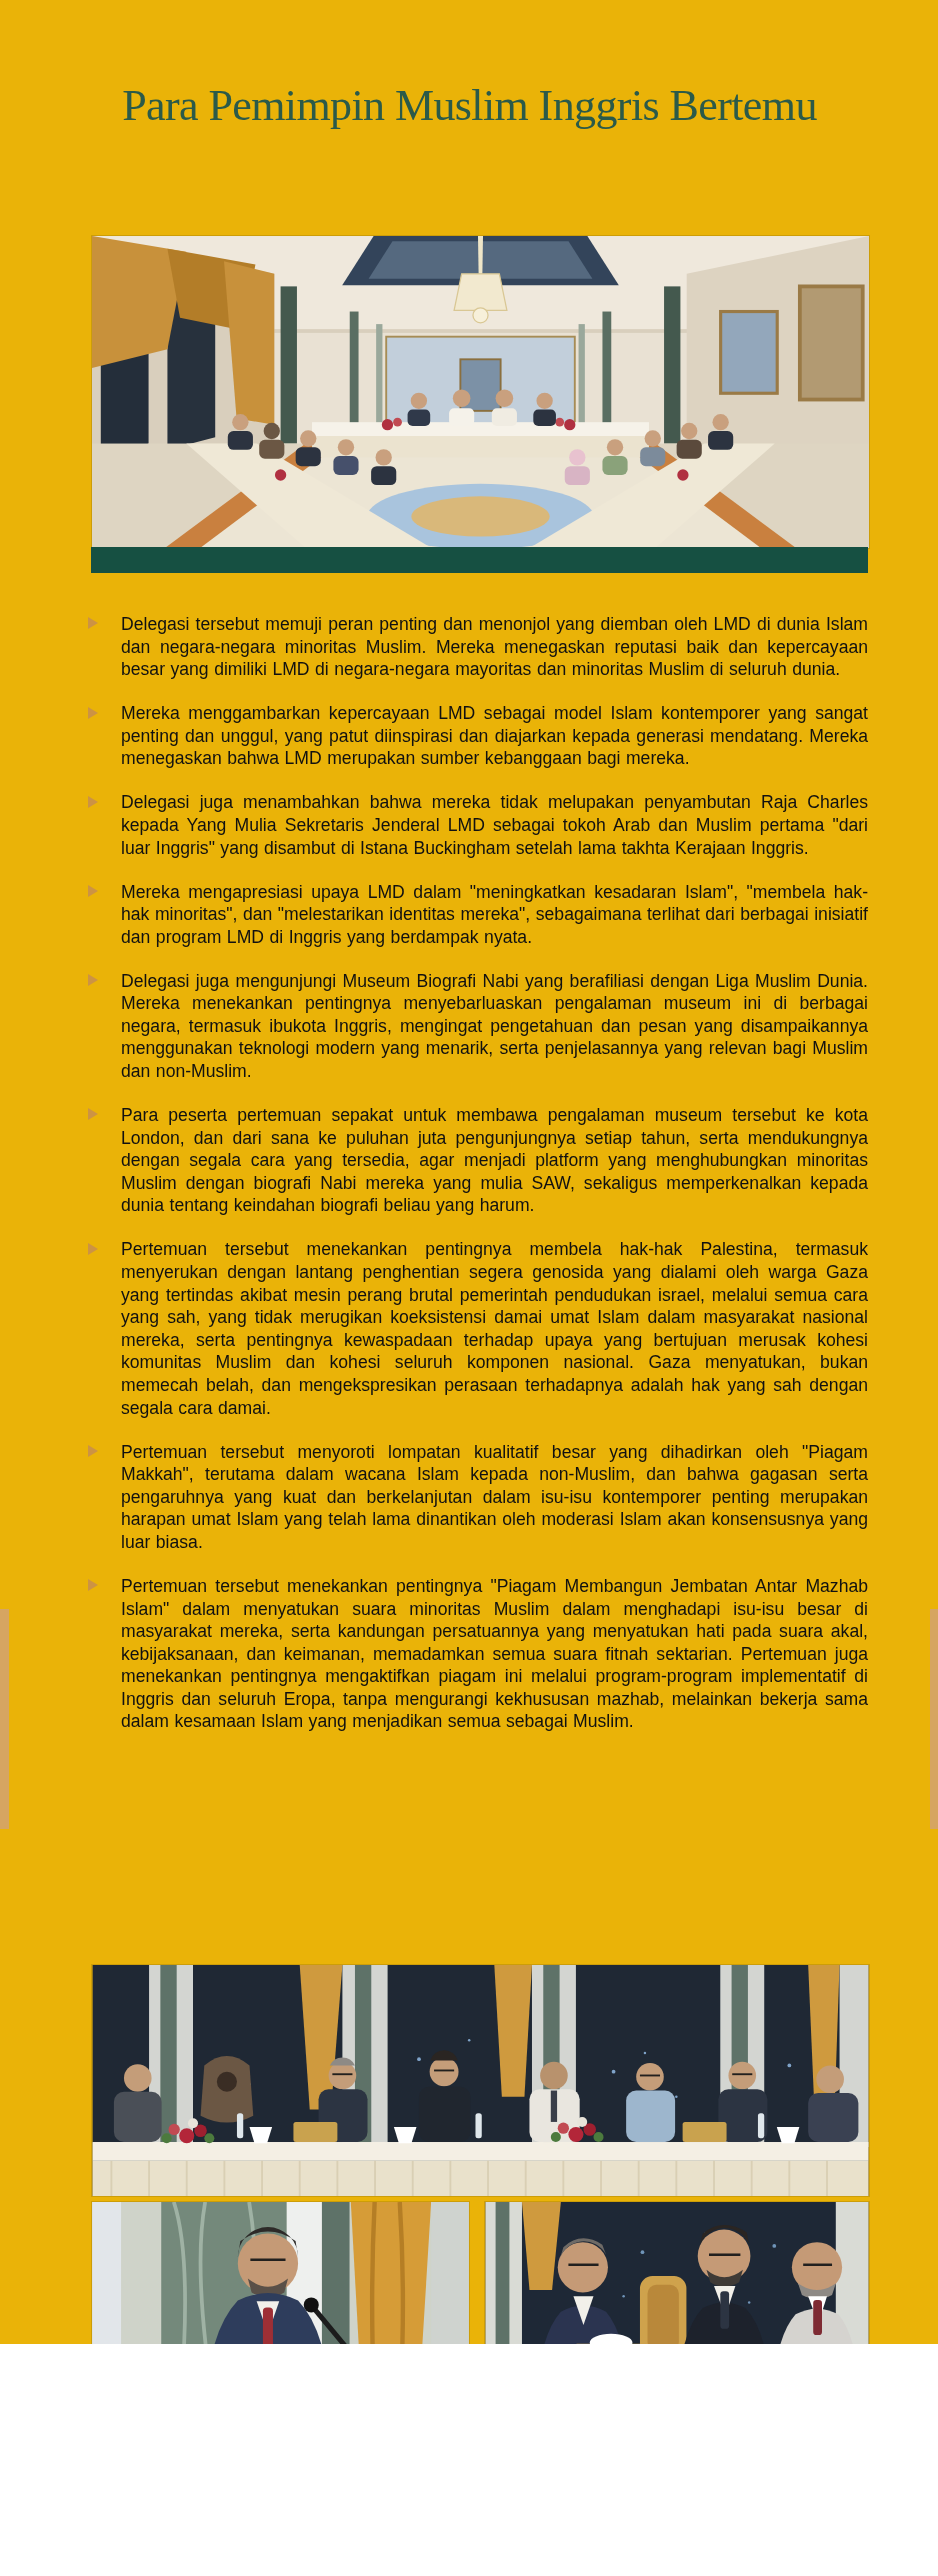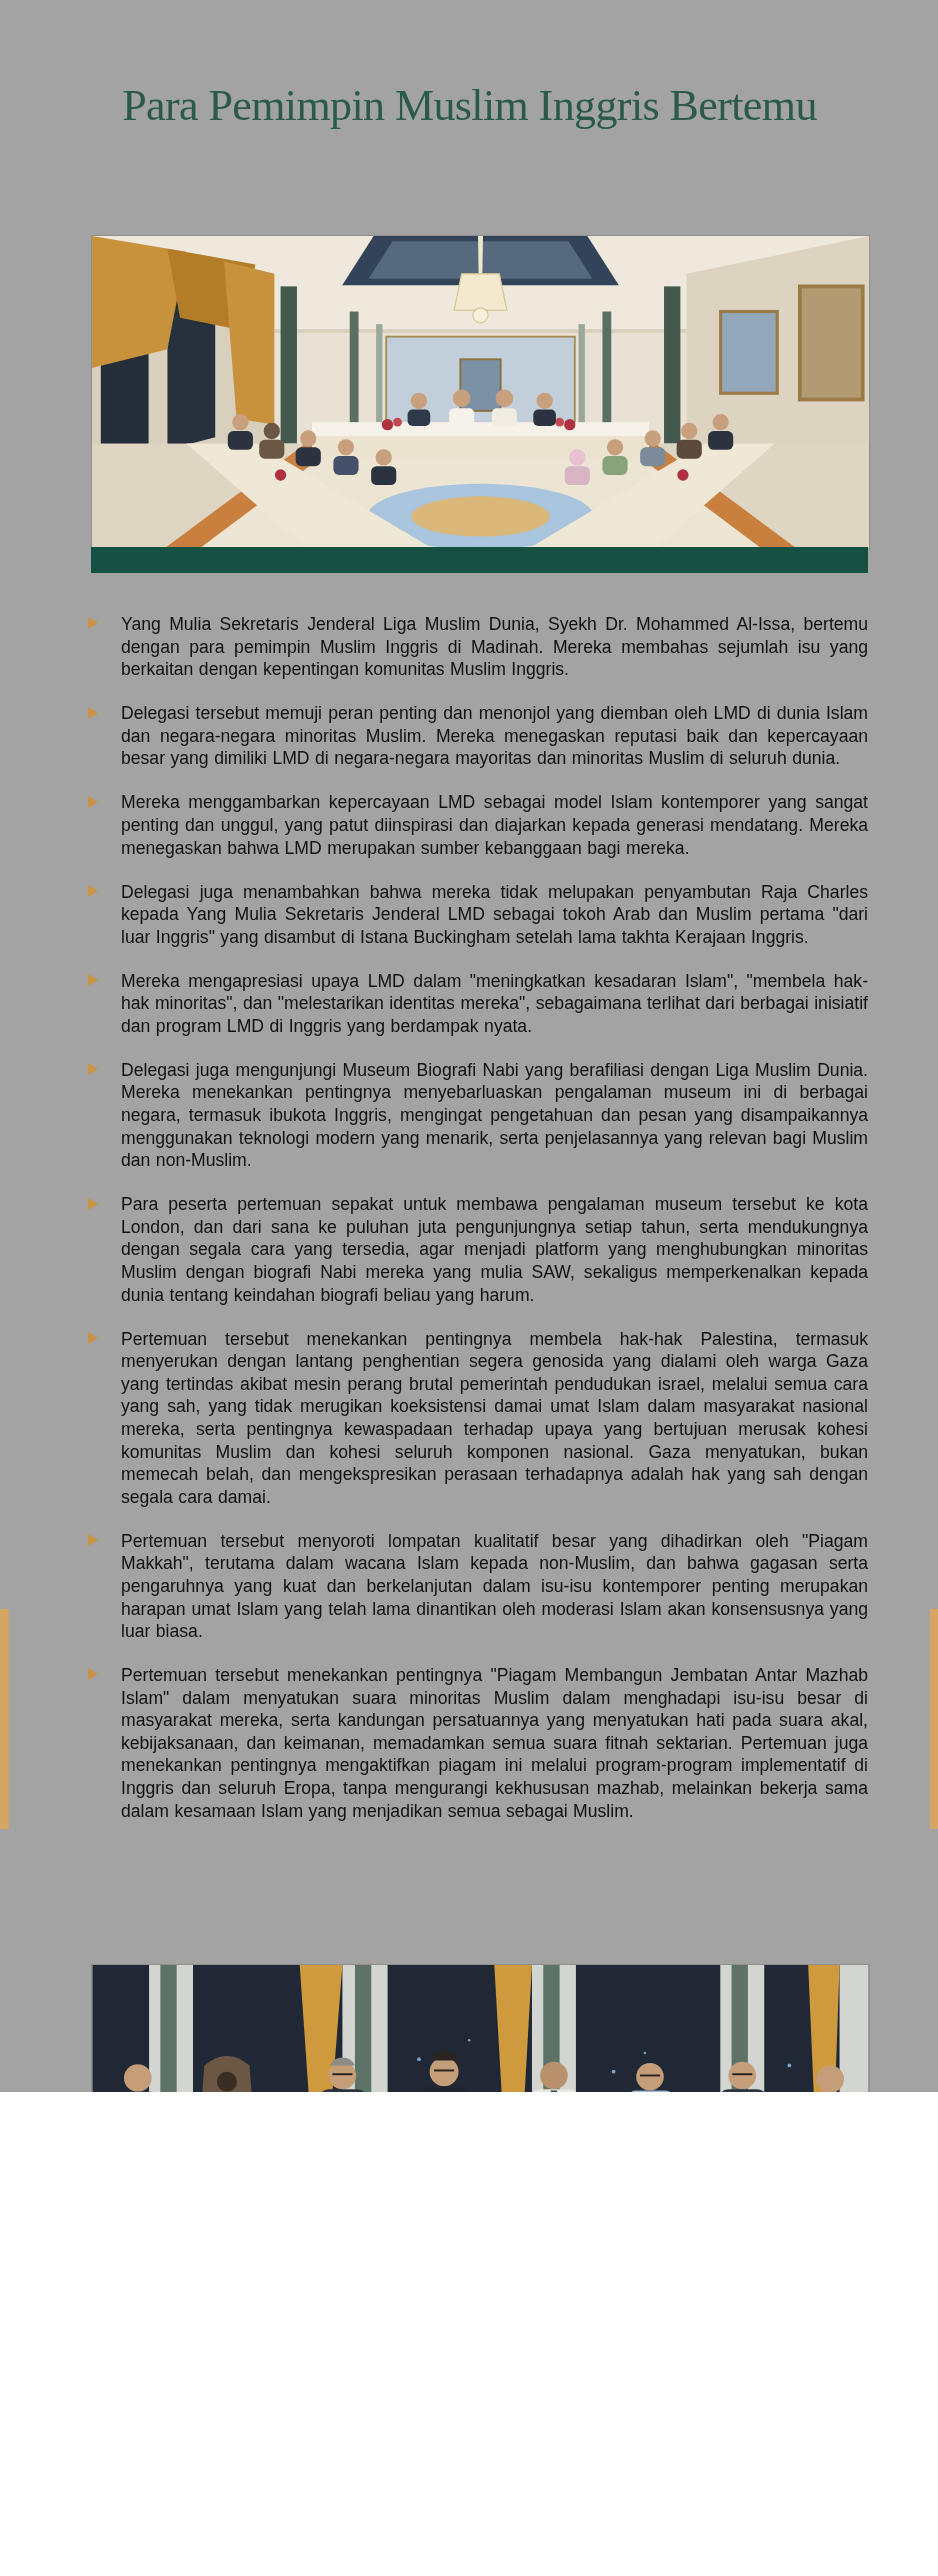--- a/index.html
+++ b/index.html
@@ -1,16 +1,16 @@
 <!DOCTYPE html>
 <html style="font-size:10px"><head>
 <meta charset="utf-8">
 <style>
   html,body{margin:0;padding:0;background:#ffffff;}
-  .page{position:relative;width:939px;height:2092px;background:#a3a3a3;overflow:hidden;
+  .page{position:relative;width:939px;height:2344px;background:#eab308;overflow:hidden;
         font-family:"Liberation Sans", sans-serif;}
 
   
   .title{position:absolute;top:74px;left:0;width:100%;text-align:center;
          font-family:"Liberation Serif", serif;font-weight:400;
          font-size:44px;line-height:64px;color:#2b5a49;letter-spacing:-0.6px;}
 
   
   .photo{position:absolute;overflow:hidden;border:0.6px solid rgba(0,0,0,.12);}
   .photo svg{display:block;}
@@ -141,21 +141,20 @@
           <rect x="812" y="350" width="40" height="30" rx="9" fill="#8aa27a"></rect>
         <circle cx="772" cy="352" r="13" fill="#e8c2cf"></circle>
           <rect x="752" y="366" width="40" height="30" rx="9" fill="#d8b4c4"></rect>
       </g>
     </svg>
   </div>
 
   <div class="band"></div>
 
   <ul class="bullets">
-    <li><span class="tri"></span><span>Yang Mulia Sekretaris Jenderal Liga Muslim Dunia, Syekh Dr. Mohammed Al-Issa, bertemu dengan para pemimpin Muslim Inggris di Madinah. Mereka membahas sejumlah isu yang berkaitan dengan kepentingan komunitas Muslim Inggris.</span></li>
     <li><span class="tri"></span><span>Delegasi tersebut memuji peran penting dan menonjol yang diemban oleh LMD di dunia Islam dan negara-negara minoritas Muslim. Mereka menegaskan reputasi baik dan kepercayaan besar yang dimiliki LMD di negara-negara mayoritas dan minoritas Muslim di seluruh dunia.</span></li>
     <li><span class="tri"></span><span>Mereka menggambarkan kepercayaan LMD sebagai model Islam kontemporer yang sangat penting dan unggul, yang patut diinspirasi dan diajarkan kepada generasi mendatang. Mereka menegaskan bahwa LMD merupakan sumber kebanggaan bagi mereka.</span></li>
     <li><span class="tri"></span><span>Delegasi juga menambahkan bahwa mereka tidak melupakan penyambutan Raja Charles kepada Yang Mulia Sekretaris Jenderal LMD sebagai tokoh Arab dan Muslim pertama "dari luar Inggris" yang disambut di Istana Buckingham setelah lama takhta Kerajaan Inggris.</span></li>
     <li><span class="tri"></span><span>Mereka mengapresiasi upaya LMD dalam "meningkatkan kesadaran Islam", "membela hak-hak minoritas", dan "melestarikan identitas mereka", sebagaimana terlihat dari berbagai inisiatif dan program LMD di Inggris yang berdampak nyata.</span></li>
     <li><span class="tri"></span><span>Delegasi juga mengunjungi Museum Biografi Nabi yang berafiliasi dengan Liga Muslim Dunia. Mereka menekankan pentingnya menyebarluaskan pengalaman museum ini di berbagai negara, termasuk ibukota Inggris, mengingat pengetahuan dan pesan yang disampaikannya menggunakan teknologi modern yang menarik, serta penjelasannya yang relevan bagi Muslim dan non-Muslim.</span></li>
     <li><span class="tri"></span><span>Para peserta pertemuan sepakat untuk membawa pengalaman museum tersebut ke kota London, dan dari sana ke puluhan juta pengunjungnya setiap tahun, serta mendukungnya dengan segala cara yang tersedia, agar menjadi platform yang menghubungkan minoritas Muslim dengan biografi Nabi mereka yang mulia SAW, sekaligus memperkenalkan kepada dunia tentang keindahan biografi beliau yang harum.</span></li>
     <li><span class="tri"></span><span>Pertemuan tersebut menekankan pentingnya membela hak-hak Palestina, termasuk menyerukan dengan lantang penghentian segera genosida yang dialami oleh warga Gaza yang tertindas akibat mesin perang brutal pemerintah pendudukan israel, melalui semua cara yang sah, yang tidak merugikan koeksistensi damai umat Islam dalam masyarakat nasional mereka, serta pentingnya kewaspadaan terhadap upaya yang bertujuan merusak kohesi komunitas Muslim dan kohesi seluruh komponen nasional. Gaza menyatukan, bukan memecah belah, dan mengekspresikan perasaan terhadapnya adalah hak yang sah dengan segala cara damai.</span></li>
     <li><span class="tri"></span><span>Pertemuan tersebut menyoroti lompatan kualitatif besar yang dihadirkan oleh "Piagam Makkah", terutama dalam wacana Islam kepada non-Muslim, dan bahwa gagasan serta pengaruhnya yang kuat dan berkelanjutan dalam isu-isu kontemporer penting merupakan harapan umat Islam yang telah lama dinantikan oleh moderasi Islam akan konsensusnya yang luar biasa.</span></li>
     <li><span class="tri"></span><span>Pertemuan tersebut menekankan pentingnya "Piagam Membangun Jembatan Antar Mazhab Islam" dalam menyatukan suara minoritas Muslim dalam menghadapi isu-isu besar di masyarakat mereka, serta kandungan persatuannya yang menyatukan hati pada suara akal, kebijaksanaan, dan keimanan, memadamkan semua suara fitnah sektarian. Pertemuan juga menekankan pentingnya mengaktifkan piagam ini melalui program-program implementatif di Inggris dan seluruh Eropa, tanpa mengurangi kekhususan mazhab, melainkan bekerja sama dalam kesamaan Islam yang menjadikan semua sebagai Muslim.</span></li>
   </ul>

